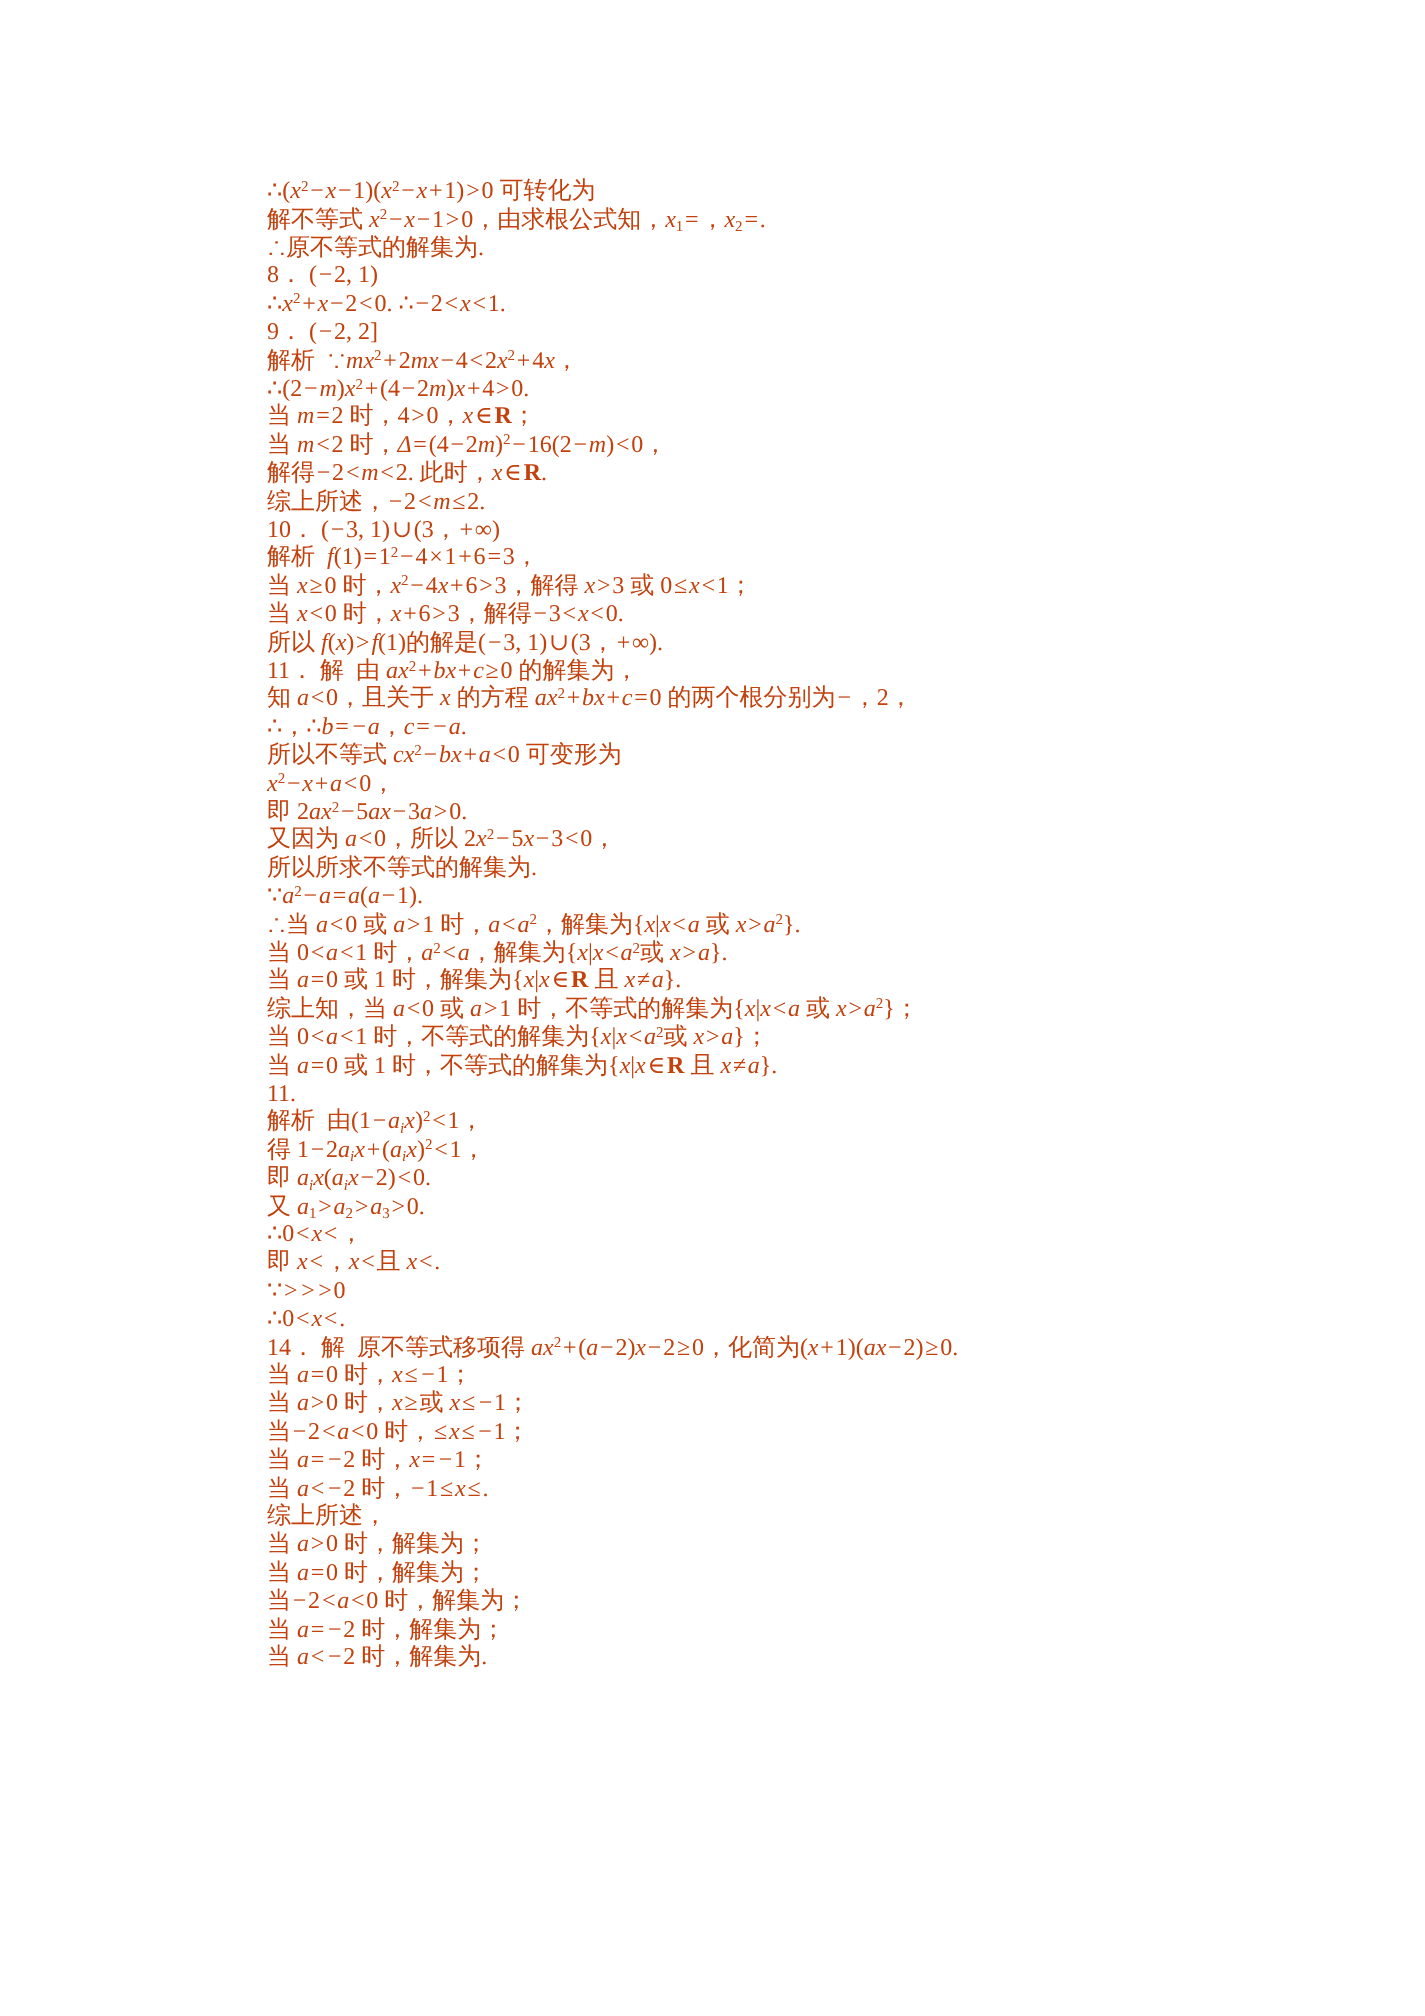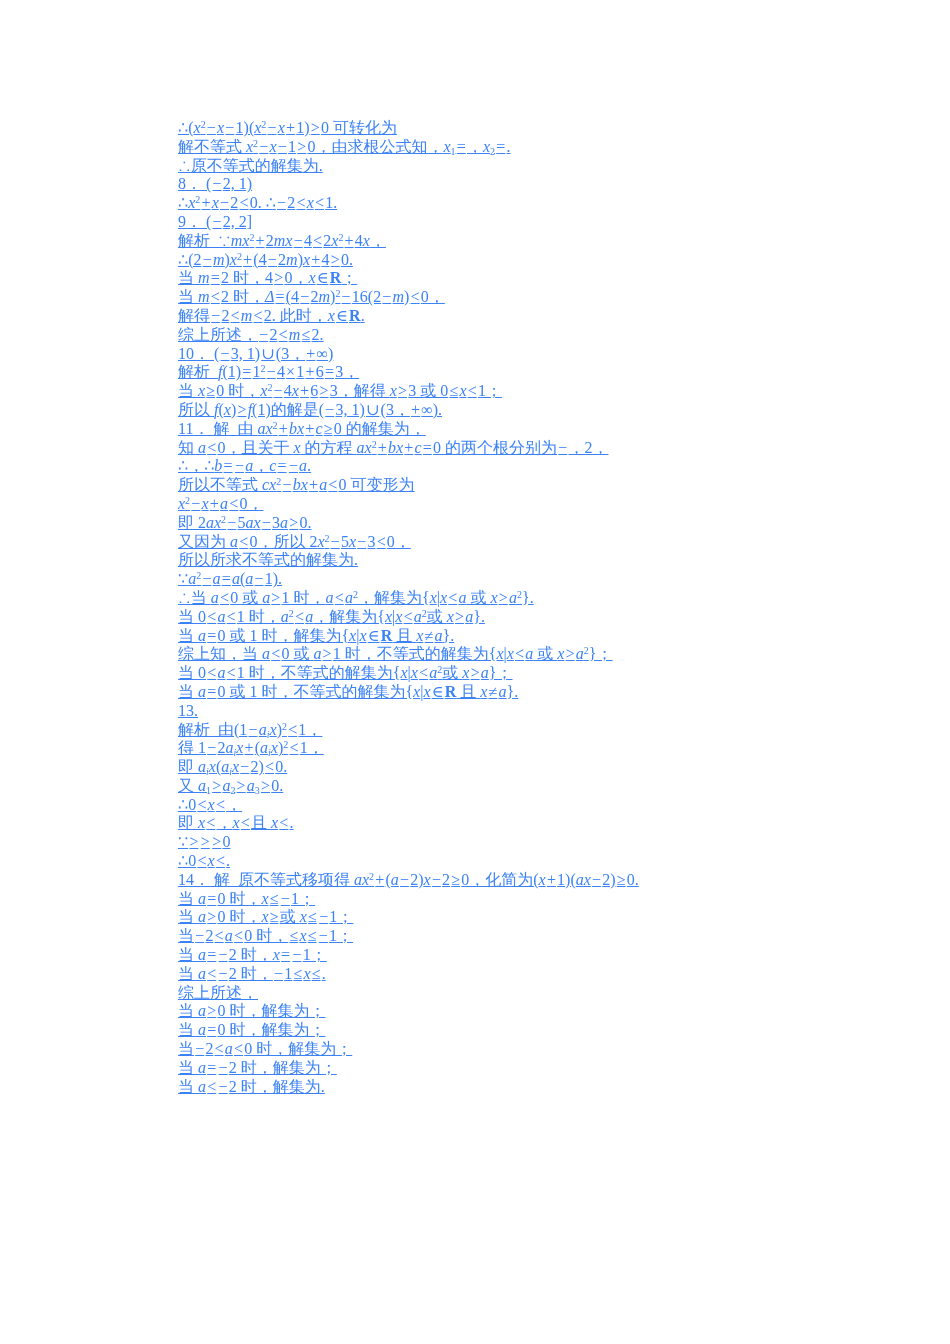--- a/index.html
+++ b/index.html
@@ -12,25 +12,24 @@
     width: 950px;
     height: 1344px;
     background: #ffffff;
     overflow: hidden;
   }
   .textblock {
     position: absolute;
     left: 178px;
     top: 119px;
     width: 700px;
-    color: #3b82f6;
+    color: #c2410c;
     font-family: "Liberation Serif", "DejaVu Serif", serif;
     font-size: 16px;
     line-height: 18.8px;
-    text-decoration: underline;
   }
   .line {
     white-space: pre;
     height: 18.8px;
   }
   .line i {
     font-style: italic;
     font-family: inherit;
   }
   .line b {
@@ -64,37 +63,38 @@
       <div class="line">9． (<span class="op">−</span>2, 2]</div>
       <div class="line">解析  ∵<i>m</i><i>x</i><sup>2</sup><span class="op">+</span>2<i>m</i><i>x</i><span class="op">−</span>4<span class="op">&lt;</span>2<i>x</i><sup>2</sup><span class="op">+</span>4<i>x</i>，</div>
       <div class="line">∴(2<span class="op">−</span><i>m</i>)<i>x</i><sup>2</sup><span class="op">+</span>(4<span class="op">−</span>2<i>m</i>)<i>x</i><span class="op">+</span>4<span class="op">&gt;</span>0.</div>
       <div class="line">当 <i>m</i><span class="op">=</span>2 时，4<span class="op">&gt;</span>0，<i>x</i><span class="op">∈</span><b>R</b>；</div>
       <div class="line">当 <i>m</i><span class="op">&lt;</span>2 时，<i>Δ</i><span class="op">=</span>(4<span class="op">−</span>2<i>m</i>)<sup>2</sup><span class="op">−</span>16(2<span class="op">−</span><i>m</i>)<span class="op">&lt;</span>0，</div>
       <div class="line">解得<span class="op">−</span>2<span class="op">&lt;</span><i>m</i><span class="op">&lt;</span>2. 此时，<i>x</i><span class="op">∈</span><b>R</b>.</div>
       <div class="line">综上所述，<span class="op">−</span>2<span class="op">&lt;</span><i>m</i><span class="op">≤</span>2.</div>
       <div class="line">10． (<span class="op">−</span>3, 1)<span class="op">∪</span>(3，<span class="op">+</span>∞)</div>
       <div class="line">解析  <i>f</i>(1)<span class="op">=</span>1<sup>2</sup><span class="op">−</span>4<span class="op">×</span>1<span class="op">+</span>6<span class="op">=</span>3，</div>
       <div class="line">当 <i>x</i><span class="op">≥</span>0 时，<i>x</i><sup>2</sup><span class="op">−</span>4<i>x</i><span class="op">+</span>6<span class="op">&gt;</span>3，解得 <i>x</i><span class="op">&gt;</span>3 或 0<span class="op">≤</span><i>x</i><span class="op">&lt;</span>1；</div>
+      <div class="line">当 <i>x</i><span class="op">&lt;</span>0 时，<i>x</i><span class="op">+</span>6<span class="op">&gt;</span>3，解得<span class="op">−</span>3<span class="op">&lt;</span><i>x</i><span class="op">&lt;</span>0.</div>
       <div class="line">所以 <i>f</i>(<i>x</i>)<span class="op">&gt;</span><i>f</i>(1)的解是(<span class="op">−</span>3, 1)<span class="op">∪</span>(3，<span class="op">+</span>∞).</div>
       <div class="line">11． 解  由 <i>a</i><i>x</i><sup>2</sup><span class="op">+</span><i>b</i><i>x</i><span class="op">+</span><i>c</i><span class="op">≥</span>0 的解集为，</div>
       <div class="line">知 <i>a</i><span class="op">&lt;</span>0，且关于 <i>x</i> 的方程 <i>a</i><i>x</i><sup>2</sup><span class="op">+</span><i>b</i><i>x</i><span class="op">+</span><i>c</i><span class="op">=</span>0 的两个根分别为<span class="op">−</span>，2，</div>
       <div class="line">∴，∴<i>b</i><span class="op">=</span><span class="op">−</span><i>a</i>，<i>c</i><span class="op">=</span><span class="op">−</span><i>a</i>.</div>
       <div class="line">所以不等式 <i>c</i><i>x</i><sup>2</sup><span class="op">−</span><i>b</i><i>x</i><span class="op">+</span><i>a</i><span class="op">&lt;</span>0 可变形为</div>
       <div class="line"><i>x</i><sup>2</sup><span class="op">−</span><i>x</i><span class="op">+</span><i>a</i><span class="op">&lt;</span>0，</div>
       <div class="line">即 2<i>a</i><i>x</i><sup>2</sup><span class="op">−</span>5<i>a</i><i>x</i><span class="op">−</span>3<i>a</i><span class="op">&gt;</span>0.</div>
       <div class="line">又因为 <i>a</i><span class="op">&lt;</span>0，所以 2<i>x</i><sup>2</sup><span class="op">−</span>5<i>x</i><span class="op">−</span>3<span class="op">&lt;</span>0，</div>
       <div class="line">所以所求不等式的解集为.</div>
       <div class="line">∵<i>a</i><sup>2</sup><span class="op">−</span><i>a</i><span class="op">=</span><i>a</i>(<i>a</i><span class="op">−</span>1).</div>
       <div class="line">∴当 <i>a</i><span class="op">&lt;</span>0 或 <i>a</i><span class="op">&gt;</span>1 时，<i>a</i><span class="op">&lt;</span><i>a</i><sup>2</sup>，解集为{<i>x</i>|<i>x</i><span class="op">&lt;</span><i>a</i> 或 <i>x</i><span class="op">&gt;</span><i>a</i><sup>2</sup>}.</div>
       <div class="line">当 0<span class="op">&lt;</span><i>a</i><span class="op">&lt;</span>1 时，<i>a</i><sup>2</sup><span class="op">&lt;</span><i>a</i>，解集为{<i>x</i>|<i>x</i><span class="op">&lt;</span><i>a</i><sup>2</sup>或 <i>x</i><span class="op">&gt;</span><i>a</i>}.</div>
       <div class="line">当 <i>a</i><span class="op">=</span>0 或 1 时，解集为{<i>x</i>|<i>x</i><span class="op">∈</span><b>R</b> 且 <i>x</i><span class="op">≠</span><i>a</i>}.</div>
       <div class="line">综上知，当 <i>a</i><span class="op">&lt;</span>0 或 <i>a</i><span class="op">&gt;</span>1 时，不等式的解集为{<i>x</i>|<i>x</i><span class="op">&lt;</span><i>a</i> 或 <i>x</i><span class="op">&gt;</span><i>a</i><sup>2</sup>}；</div>
       <div class="line">当 0<span class="op">&lt;</span><i>a</i><span class="op">&lt;</span>1 时，不等式的解集为{<i>x</i>|<i>x</i><span class="op">&lt;</span><i>a</i><sup>2</sup>或 <i>x</i><span class="op">&gt;</span><i>a</i>}；</div>
       <div class="line">当 <i>a</i><span class="op">=</span>0 或 1 时，不等式的解集为{<i>x</i>|<i>x</i><span class="op">∈</span><b>R</b> 且 <i>x</i><span class="op">≠</span><i>a</i>}.</div>
-      <div class="line">13.</div>
+      <div class="line">11.</div>
       <div class="line">解析  由(1<span class="op">−</span><i>a</i><sub><i>i</i></sub><i>x</i>)<sup>2</sup><span class="op">&lt;</span>1，</div>
       <div class="line">得 1<span class="op">−</span>2<i>a</i><sub><i>i</i></sub><i>x</i><span class="op">+</span>(<i>a</i><sub><i>i</i></sub><i>x</i>)<sup>2</sup><span class="op">&lt;</span>1，</div>
       <div class="line">即 <i>a</i><sub><i>i</i></sub><i>x</i>(<i>a</i><sub><i>i</i></sub><i>x</i><span class="op">−</span>2)<span class="op">&lt;</span>0.</div>
       <div class="line">又 <i>a</i><sub>1</sub><span class="op">&gt;</span><i>a</i><sub>2</sub><span class="op">&gt;</span><i>a</i><sub>3</sub><span class="op">&gt;</span>0.</div>
       <div class="line">∴0<span class="op">&lt;</span><i>x</i><span class="op">&lt;</span>，</div>
       <div class="line">即 <i>x</i><span class="op">&lt;</span>，<i>x</i><span class="op">&lt;</span>且 <i>x</i><span class="op">&lt;</span>.</div>
       <div class="line">∵<span class="op">&gt;</span><span class="op">&gt;</span><span class="op">&gt;</span>0</div>
       <div class="line">∴0<span class="op">&lt;</span><i>x</i><span class="op">&lt;</span>.</div>
       <div class="line">14． 解  原不等式移项得 <i>a</i><i>x</i><sup>2</sup><span class="op">+</span>(<i>a</i><span class="op">−</span>2)<i>x</i><span class="op">−</span>2<span class="op">≥</span>0，化简为(<i>x</i><span class="op">+</span>1)(<i>a</i><i>x</i><span class="op">−</span>2)<span class="op">≥</span>0.</div>
       <div class="line">当 <i>a</i><span class="op">=</span>0 时，<i>x</i><span class="op">≤</span><span class="op">−</span>1；</div>

